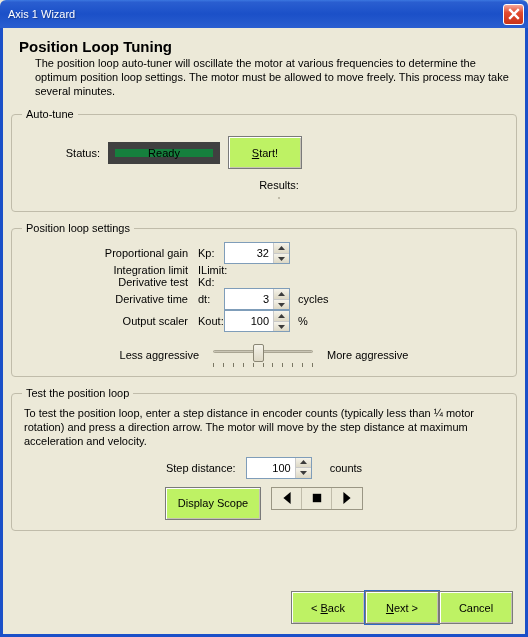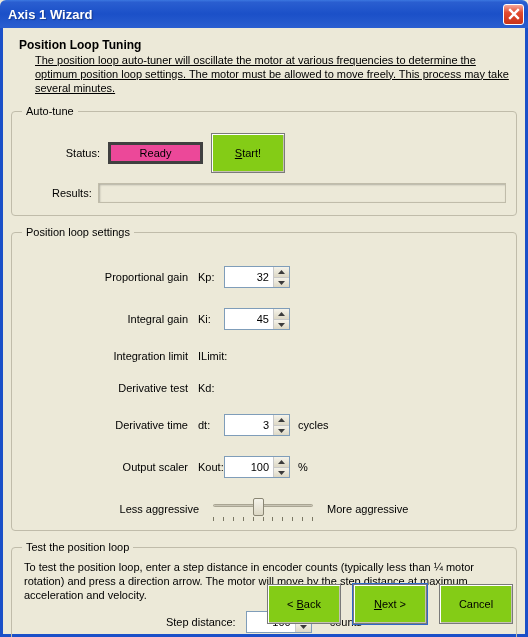--- a/index.html
+++ b/index.html
@@ -17,22 +17,22 @@
     height: 28px;
     background: linear-gradient(to bottom, #3b77e0 0%, #2a5ed0 8%, #1b50c8 50%, #2a5ed0 100%);
     display: flex;
     align-items: center;
     padding: 0 4px 0 8px;
     border-top-left-radius: 6px;
     border-top-right-radius: 6px;
   }
   .titlebar-title {
     color: #fff;
-    font-weight: bold;
-    font-size: 13px;
+    font-weight: normal;
+    font-size: 11px;
     flex: 1;
     text-shadow: 1px 1px 1px rgba(0,0,0,0.3);
   }
   .close-btn {
     width: 21px; height: 21px;
     background: linear-gradient(to bottom, #f5a69a, #e24b2e 40%, #c9331a);
     border: 1px solid #fff;
     border-radius: 3px;
     display: flex; align-items: center; justify-content: center;
     cursor: pointer;
@@ -41,83 +41,83 @@
   .client {
     background: #ece9d8;
     border: 3px solid #1b50c8;
     border-top: none;
     height: 609px;
     padding: 10px 8px 8px 8px;
     position: relative;
   }
   .heading {
     font-weight: bold;
-    font-size: 12px;
+    font-size: 15px;
     margin: 0 0 2px 8px;
   }
   .intro {
     margin: 0 8px 10px 24px;
     line-height: 1.25;
-    text-decoration: underline;
   }
   fieldset.group {
     border: 1px solid #c0bcaa;
     border-radius: 4px;
     margin: 6px 0 10px 0;
     padding: 8px 10px 10px 10px;
     color: #000;
   }
   fieldset.group > legend {
     padding: 0 4px;
     font-size: 11px;
   }
   .at-row1 {
     display: flex;
     align-items: center;
     gap: 8px;
     margin: 8px 0 10px 30px;
   }
   .status-label { width: 48px; text-align: right; }
   .status-box {
-    width: 95px;
+    width: 112px;
     height: 22px;
-    border: 3px solid #404040;
-    background: #ec4899;
+    border: 7px solid #404040;
+    background: #15803d;
     display: flex;
     align-items: center;
     justify-content: center;
   }
   .btn {
-    height: 40px;
+    height: 33px;
     min-width: 74px;
     padding: 4px 12px;
     border: 1px solid #7a7a7a;
-    background: #84cc16;
+    background: #bef264;
     font: inherit;
     cursor: pointer;
     box-shadow: inset 1px 1px 0 #fff, inset -1px -1px 0 #c5c2b4;
   }
   .btn u { text-decoration: underline; }
   .at-row2 {
     display: flex;
     align-items: center;
     gap: 6px;
     margin: 0 0 2px 30px;
+    flex-direction: column;
   }
   .results-box {
     flex: 1;
     height: 20px;
     border: 1px solid #c0bcaa;
     box-shadow: inset 1px 1px 2px rgba(0,0,0,0.25);
     background: #ece9d8;
   }
   .param-row {
     display: flex;
     align-items: center;
-    margin: 20px 0;
+    margin: 0 0;
   }
   .param-label {
     width: 176px;
     text-align: right;
     padding-right: 10px;
   }
   .param-sym {
     width: 26px;
     text-align: left;
   }
@@ -224,21 +224,21 @@
     display: flex; align-items: center; justify-content: center;
     cursor: pointer;
   }
   .arrowbar button:last-child { border-right: none; }
   .arrowbar svg { width: 12px; height: 12px; display: block; }
   .footer {
     position: absolute;
     right: 12px;
     bottom: 10px;
     display: flex;
-    gap: 12px;
+    gap: 0;
   }
   .footer .btn.primary {
     box-shadow: 0 0 0 1px #3169c6, inset 1px 1px 0 #fff, inset -1px -1px 0 #c5c2b4;
   }
 </style>
 </head>
 <body>
 
 <div class="titlebar">
   <div class="titlebar-title">Axis 1 Wizard</div>
@@ -270,40 +270,20 @@
   </fieldset>
 
   <fieldset class="group">
     <legend>Position loop settings</legend>
     <div id="settings-rows">
         <div class="param-row">
           <div class="param-label">Proportional gain</div>
           <div class="param-sym">Kp:</div>
           <div class="spin">
             <input type="text" value="32" style="">
-            <div class="arrows">
-              <div class="arrow">
-                <svg viewBox="0 0 7 4">
-                  <path d="M0 4 L3.5 0 L7 4 Z" fill="#3b3b3b"></path>
-                </svg>
-              </div>
-              <div class="arrow">
-                <svg viewBox="0 0 7 4">
-                  <path d="M0 0 L3.5 4 L7 0 Z" fill="#3b3b3b"></path>
-                </svg>
-              </div>
-            </div>
-          </div>
-          <div class="param-suffix"></div>
-        </div>
-        <div class="param-row">
-          <div class="param-label">Integral gain</div>
-          <div class="param-sym">Ki:</div>
-          <div class="spin">
-            <input type="text" value="45" style="">
             <div class="arrows">
               <div class="arrow">
                 <svg viewBox="0 0 7 4">
                   <path d="M0 4 L3.5 0 L7 4 Z" fill="#3b3b3b"></path>
                 </svg>
               </div>
               <div class="arrow">
                 <svg viewBox="0 0 7 4">
                   <path d="M0 0 L3.5 4 L7 0 Z" fill="#3b3b3b"></path>
                 </svg>

